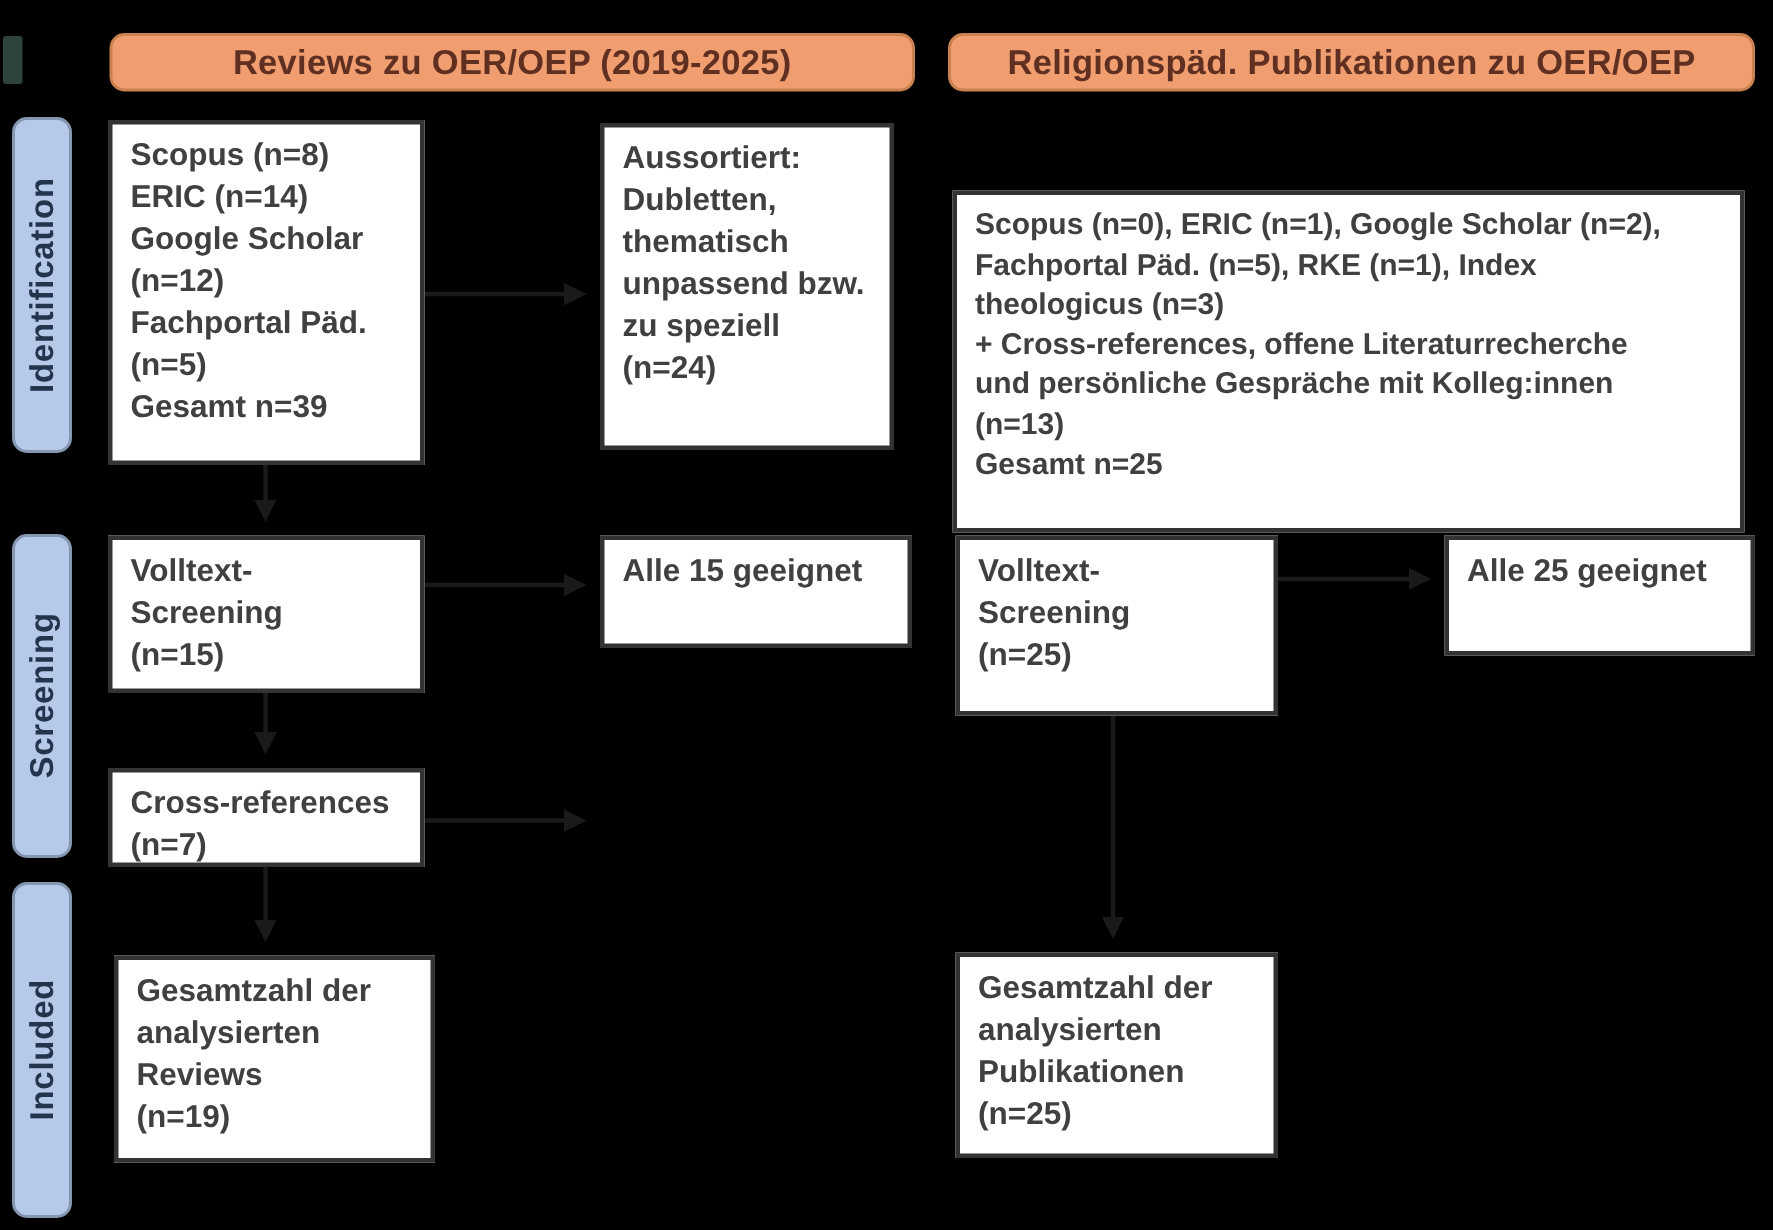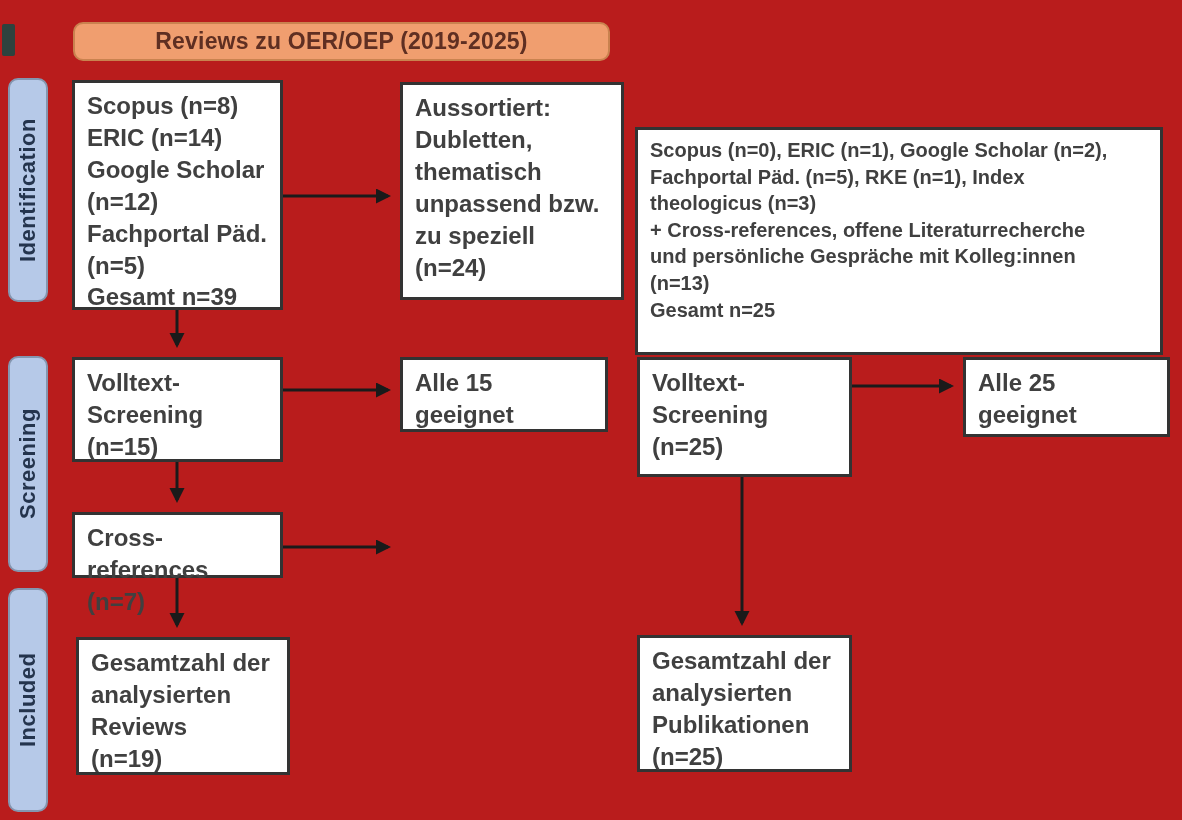--- a/index.html
+++ b/index.html
@@ -5,21 +5,21 @@
   html, body {
     margin: 0;
     padding: 0;
     background: #ffffff;
     font-family: "Liberation Sans", sans-serif;
   }
   .canvas {
     position: relative;
     width: 1182px;
     height: 820px;
-    background: #b91c1c;
+    background: #000000;
     overflow: hidden;
   }
   .arrows {
     position: absolute;
     left: 0; top: 0;
     width: 1182px; height: 820px;
     pointer-events: none;
   }
   .header {
     position: absolute;
@@ -61,28 +61,28 @@
   .stage-identification { top: 78px;  height: 224px; }
   .stage-screening      { top: 356px; height: 216px; }
   .stage-included       { top: 588px; height: 224px; }
 
   .box {
     position: absolute;
     background: #ffffff;
     border: 3px solid #333333;
     box-sizing: border-box;
     padding: 7px 12px;
-    font-size: 24px;
+    font-size: 21px;
     font-weight: 700;
     color: #404040;
     line-height: 1.33;
     white-space: pre-line;
   }
   .box-l-sources  { left: 72px;  top: 80px;  width: 211px; height: 230px; }
-  .box-l-excluded { left: 400px; top: 82px;  width: 224px; height: 218px; }
+  .box-l-excluded { left: 400px; top: 82px;  width: 196px; height: 218px; }
   .box-l-fulltext { left: 72px;  top: 357px; width: 211px; height: 105px; }
   .box-l-eligible { left: 400px; top: 357px; width: 208px; height: 75px;  }
   .box-l-crossref { left: 72px;  top: 512px; width: 211px; height: 66px;  }
   .box-l-added    { left: 400px; top: 512px; width: 208px; height: 76px;  }
   .box-l-included { left: 76px;  top: 637px; width: 214px; height: 138px; }
 
   .box-r-sources  { left: 635px; top: 80px;  width: 528px; height: 228px; font-size: 20px; margin-top: 47px; }
   .box-r-fulltext { left: 637px; top: 357px; width: 215px; height: 120px; }
   .box-r-eligible { left: 963px; top: 357px; width: 207px; height: 80px;  }
   .box-r-included { left: 637px; top: 635px; width: 215px; height: 137px; }
@@ -115,20 +115,21 @@
       <path d="M177,578 V625" marker-end="url(#ah)"></path>
       <path d="M742,308 V345" marker-end="url(#ah)"></path>
       <path d="M852,386 H951" marker-end="url(#ah)"></path>
       <path d="M742,477 V623" marker-end="url(#ah)"></path>
     </g>
   </svg>
 
   <div class="artifact"></div>
 
   <div class="header header-left">Reviews zu OER/OEP (2019-2025)</div>
+  <div class="header header-right">Religionspäd. Publikationen zu OER/OEP</div>
 
   <div class="stage stage-identification">Identification</div>
   <div class="stage stage-screening">Screening</div>
   <div class="stage stage-included">Included</div>
 
   <div class="box box-l-sources">Scopus (n=8)
 ERIC (n=14)
 Google Scholar
 (n=12)
 Fachportal Päd.

